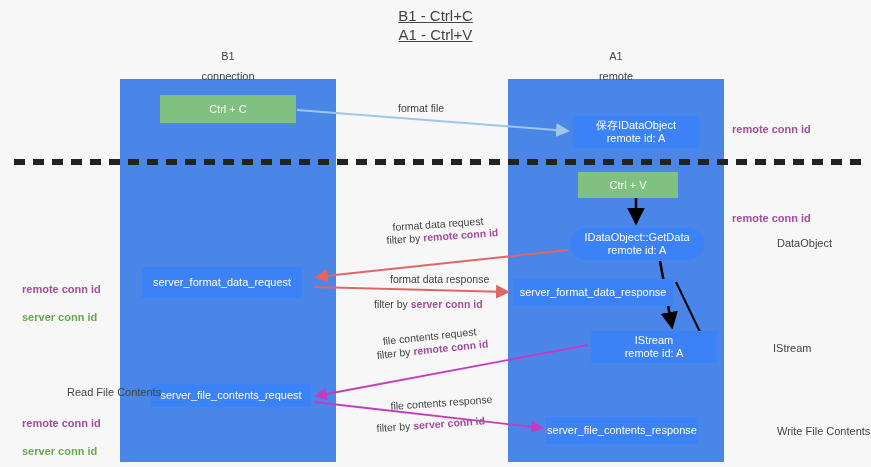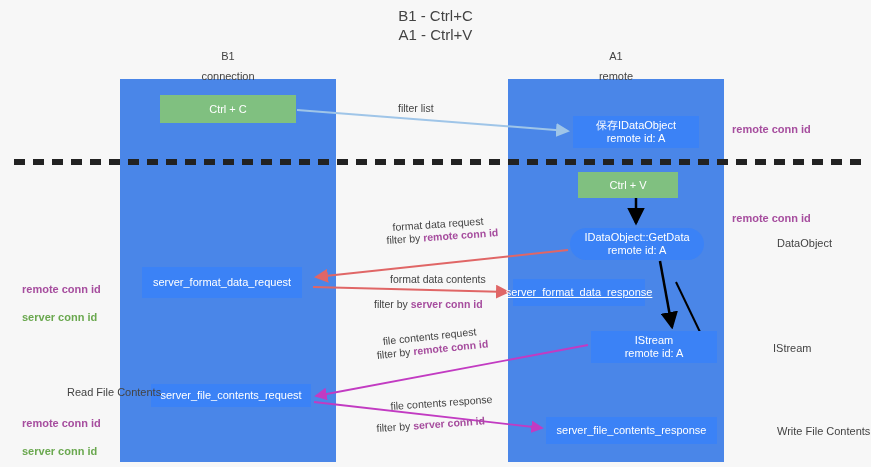--- a/index.html
+++ b/index.html
@@ -15,20 +15,21 @@
   
   .lane{position:absolute;background:#4a86e8;}
   #lane-b1{left:120px;top:79px;width:216px;height:383px;}
   #lane-a1{left:508px;top:79px;width:216px;height:383px;}
 
   
   .title{
     position:absolute;left:0;top:6px;width:871px;
     text-align:center;font-size:15px;color:#434343;line-height:19px;
     white-space:pre-line;
+    text-decoration:underline;
   }
   .lane-head{
     position:absolute;text-align:center;font-size:11px;color:#434343;
     line-height:20px;white-space:pre-line;width:216px;
   }
   #head-b1{left:120px;top:46px;}
   #head-a1{left:508px;top:46px;}
 
   
   .node{
@@ -38,24 +39,24 @@
     white-space:pre-line;padding:8px 4px;
   }
   .green{background:#80c080;}
   .orange{background:#3b82f6;}
 
   #n-ctrlc{left:160px;top:95px;width:136px;height:28px;}
   #n-idataobject{left:573px;top:116px;width:126px;height:32px;}
   #n-ctrlv{left:578px;top:172px;width:100px;height:26px;}
   #n-getdata{left:570px;top:228px;width:134px;height:32px;border-radius:16px;}
   #n-sfdreq{left:142px;top:267px;width:160px;height:31px;}
-  #n-sfdresp{left:513px;top:279px;width:132px;height:27px;text-decoration:underline;}
+  #n-sfdresp{left:513px;top:279px;width:160px;height:27px;}
   #n-istream{left:591px;top:331px;width:126px;height:32px;}
   #n-sfcreq{left:151px;top:384px;width:160px;height:23px;}
-  #n-sfcresp{left:546px;top:417px;width:171px;height:27px;}
+  #n-sfcresp{left:546px;top:417px;width:152px;height:27px;}
 
   
   .side{
     position:absolute;font-size:11px;line-height:14px;white-space:pre-line;
   }
   .side.purple{color:#a64d9e;font-weight:bold;}
   .side.plain{color:#434343;padding-left:45px;}
 
   #s-remote1{left:732px;top:122px;}
   #s-remote2{left:732px;top:211px;}
@@ -159,26 +160,26 @@
   <div class="side" id="s-left-ids">
     <span class="purple" style="color:#a64d9e;font-weight:bold;">remote conn id</span><br>
     <span class="green-t" style="color:#6aa84f;font-weight:bold;">server conn id</span>
   </div>
   <div class="side plain" id="s-readfile">Read File Contents</div>
   <div class="side" id="s-left-ids2">
     <span style="color:#a64d9e;font-weight:bold;">remote conn id</span><br>
     <span style="color:#6aa84f;font-weight:bold;">server conn id</span>
   </div>
 
-  <div class="elabel" id="e-formatlist">filter list</div>
+  <div class="elabel" id="e-formatlist">format file</div>
 
   <div class="elabel" id="e-fdr1">format data request</div>
   <div class="elabel" id="e-fdr2"><span>filter by </span><b>remote conn id</b></div>
 
-  <div class="elabel" id="e-fdresp1">format data contents</div>
+  <div class="elabel" id="e-fdresp1">format data response</div>
   <div class="elabel" id="e-fdresp2"><span>filter by </span><b>server conn id</b></div>
 
   <div class="elabel" id="e-fcr1">file contents request</div>
   <div class="elabel" id="e-fcr2"><span>filter by </span><b>remote conn id</b></div>
 
   <div class="elabel" id="e-fcresp1">file contents response</div>
   <div class="elabel" id="e-fcresp2"><span>filter by </span><b>server conn id</b></div>
 
 </div>
 

